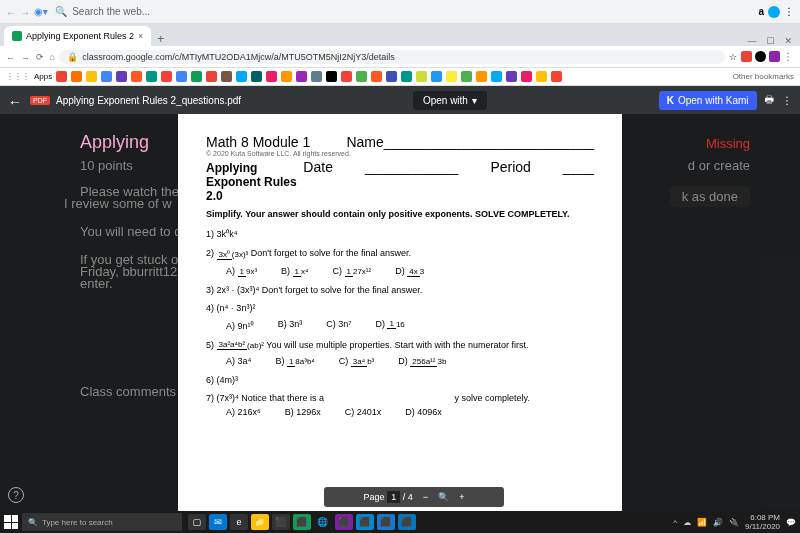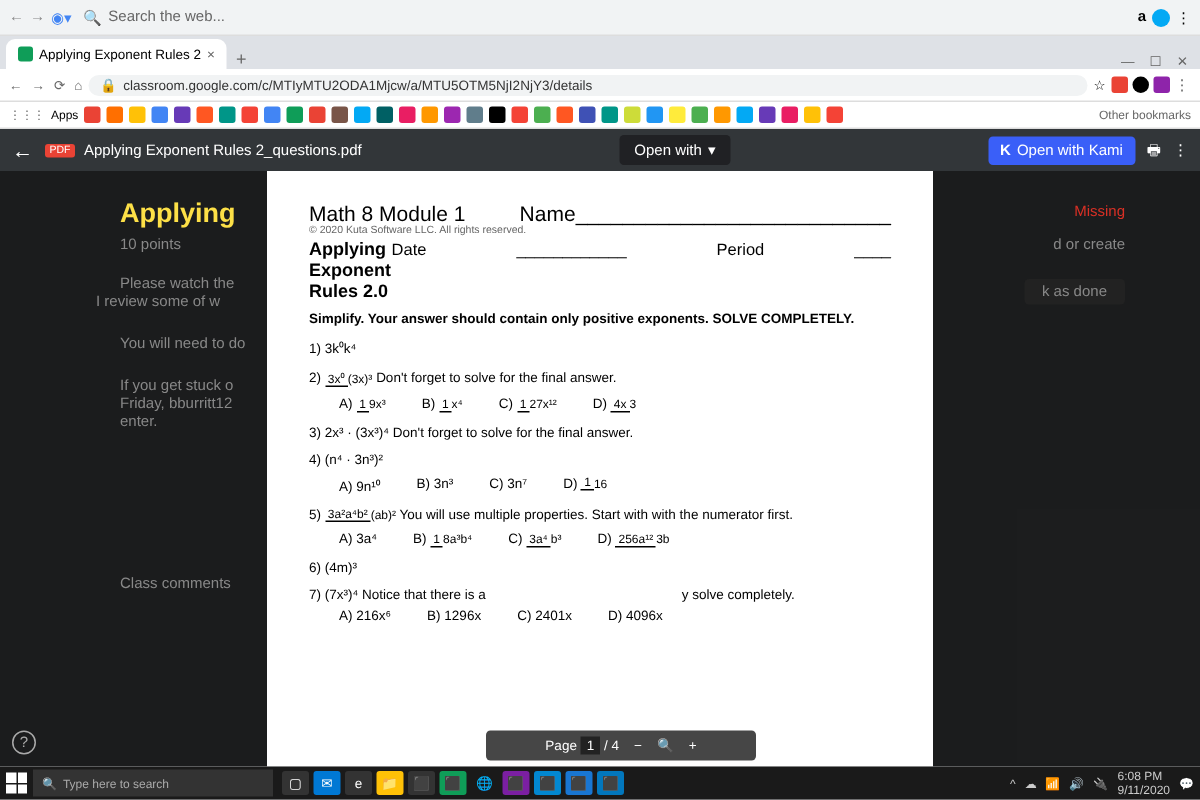--- a/index.html
+++ b/index.html
@@ -32,45 +32,45 @@
 .pdf-badge { background: #ea4335; color: #fff; padding: 1px 3px; font-size: 7px; border-radius: 2px; margin-right: 6px; }
 .pdf-title { flex: 0 0 auto; }
 .pdf-center { flex: 1; display: flex; justify-content: center; }
 .open-with { background: #202124; padding: 4px 10px; border-radius: 3px; display: flex; align-items: center; gap: 4px; }
 .pdf-right { display: flex; align-items: center; gap: 8px; }
 .kami-btn { background: #3a5ff8; padding: 4px 8px; border-radius: 3px; display: flex; align-items: center; gap: 4px; }
 .print-icon, .more-icon { color: #fff; }
 
 .content-area { position: relative; height: 397px; background: #525659; overflow: hidden; }
 .dim-bg { position: absolute; inset: 0; background: rgba(10,10,10,0.75); }
-.bg-label { position: absolute; color: #888; font-size: 10px; }
+.bg-label { position: absolute; color: #888; font-size: 13px; }
 
 .doc-page { position: absolute; left: 178px; top: 0; width: 444px; height: 397px; background: #fff; padding: 20px 28px; font-size: 9px; color: #000; overflow: hidden; }
 .doc-header { display: flex; justify-content: space-between; font-size: 14px; }
 .doc-sub { font-size: 7px; color: #666; }
 .doc-title { font-size: 12px; font-weight: bold; margin-top: 2px; }
-.doc-meta { display: flex; justify-content: flex-end; gap: 60px; font-size: 11px; margin-top: 2px; }
+.doc-meta { display: flex; justify-content: flex-end; gap: 32px; font-size: 14px; margin-top: 2px; }
 .doc-instr { font-size: 9px; font-weight: bold; margin-top: 6px; }
 .problem { margin-top: 8px; font-size: 9px; }
 .choices { display: flex; gap: 24px; margin-top: 6px; margin-left: 20px; font-size: 9px; }
 .frac { display: inline-flex; flex-direction: row; align-items: center; vertical-align: middle; font-size: 8px; }
 .frac .num { border-bottom: 1px solid #000; padding: 0 2px; }
 
 .page-overlay { position: absolute; left: 324px; bottom: 4px; width: 180px; height: 20px; background: rgba(50,50,50,0.9); border-radius: 3px; display: flex; align-items: center; justify-content: center; gap: 10px; color: #fff; font-size: 9px; }
 
 .help-icon { position: absolute; left: 8px; bottom: 8px; width: 16px; height: 16px; border: 1px solid #aaa; border-radius: 50%; display: flex; align-items: center; justify-content: center; color: #aaa; font-size: 10px; }
 
 .taskbar { height: 22px; background: #1a1a1a; display: flex; align-items: center; padding: 0 4px; color: #fff; font-size: 8px; }
 .win-start { width: 14px; height: 14px; display: grid; grid-template-columns: 1fr 1fr; gap: 1px; }
 .win-start div { background: #fff; }
 .search-box { background: #333; height: 18px; width: 160px; margin-left: 4px; display: flex; align-items: center; padding: 0 6px; gap: 4px; color: #aaa; }
 .task-icons { display: flex; gap: 3px; margin-left: 6px; }
 .task-icons span { width: 18px; height: 16px; border-radius: 2px; display: flex; align-items: center; justify-content: center; font-size: 9px; }
 .tray { margin-left: auto; display: flex; align-items: center; gap: 6px; color: #ccc; }
-.clock { text-align: left; line-height: 9px; }
+.clock { text-align: right; line-height: 9px; }
 </style>
 </head>
 <body>
 
 <div class="browser-top">
   <div class="nav-arrows">
     <span>←</span>
     <span>→</span>
     <span style="color:#4285f4">◉▾</span>
   </div>
@@ -174,21 +174,21 @@
       <span style="font-weight:bold">K</span>
       <span>Open with Kami</span>
     </div>
     <span class="print-icon">🖶</span>
     <span class="more-icon">⋮</span>
   </div>
 </div>
 
 <div class="content-area">
   <div class="dim-bg">
-    <div class="bg-label" style="left:80px;top:18px;font-size:18px;font-weight:bold;color:#fde047">Applying</div>
+    <div class="bg-label" style="left:80px;top:18px;font-size:18px;font-weight:normal;color:#f9a8d4">Applying</div>
     <div class="bg-label" style="left:80px;top:44px">10 points</div>
     <div class="bg-label" style="left:80px;top:70px">Please watch the</div>
     <div class="bg-label" style="left:64px;top:82px">I review some of w</div>
     <div class="bg-label" style="left:80px;top:110px">You will need to do</div>
     <div class="bg-label" style="left:80px;top:138px">If you get stuck o</div>
     <div class="bg-label" style="left:80px;top:150px">Friday, bburritt12</div>
     <div class="bg-label" style="left:80px;top:162px">enter.</div>
     <div class="bg-label" style="left:80px;top:270px">Class comments</div>
     <div class="bg-label" style="right:50px;top:22px;color:#d93025">Missing</div>
     <div class="bg-label" style="right:50px;top:44px">d or create</div>

